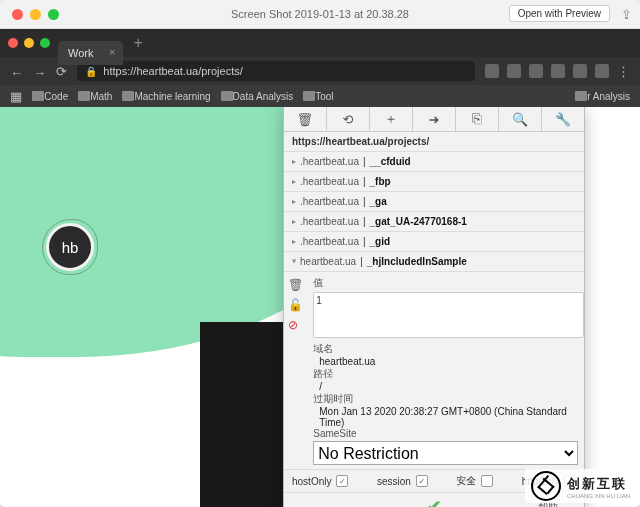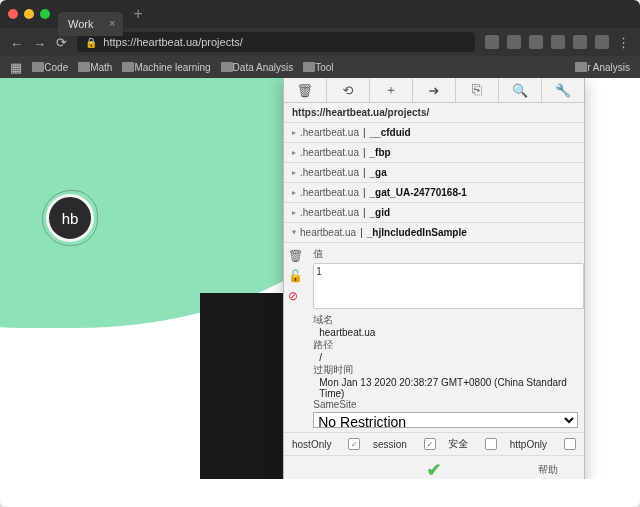--- a/index.html
+++ b/index.html
@@ -51,40 +51,50 @@
 .cookie-row .name{color:#111;font-weight:bold}
 .cookie-row.expanded .arrow{transform:rotate(90deg);display:inline-block}
 .detail{display:flex;border-bottom:1px solid #ddd}
 .detail-icons{display:flex;flex-direction:column;gap:6px;padding:6px 4px}
 .detail-icons span{font-size:12px;color:#666}
 .detail-body{flex:1;padding:4px 6px}
 .label{color:#555;font-size:10px}
 .val{color:#222;padding-left:6px;font-size:10px}
 .valuebox{width:100%;height:40px;background:#fff;border:1px solid #ccc;border-radius:2px;margin:2px 0 4px;padding:2px;font-size:10px}
 .samesite{display:flex;align-items:center;gap:4px;margin-top:2px}
-.samesite select{flex:1;font-size:14px;height:16px;background:#fff;border:1px solid #aaa}
+.samesite select{flex:1;font-size:16px;height:24px;background:#fff;border:1px solid #aaa}
 .flags{display:flex;justify-content:space-between;padding:4px 8px;border-bottom:1px solid #ddd}
-.flag{font-size:10px;display:flex;align-items:center;gap:17px}
+.flag{font-size:10px;display:flex;align-items:center;gap:5px}
 .cb{width:10px;height:10px;border:1px solid #999;border-radius:2px;display:inline-flex;align-items:center;justify-content:center;font-size:8px;color:#666;background:#fff}
 .footer{display:flex;align-items:center;justify-content:center;height:28px;position:relative}
 .footer .check{color:#5cb85c;font-size:18px;font-weight:bold}
 .footer .help{position:absolute;right:26px;color:#555;font-size:10px}
 
 .wm{position:absolute;right:4px;bottom:4px;display:flex;align-items:center;gap:6px;background:rgba(255,255,255,.85);padding:2px 6px;border-radius:2px}
 .wm-logo{width:26px;height:26px;border:2px solid #000;border-radius:50%;position:relative}
 .wm-logo::before{content:"";position:absolute;width:10px;height:14px;border-left:2px solid #000;border-bottom:2px solid #000;transform:rotate(40deg);left:8px;top:4px}
 .wm-logo::after{content:"";position:absolute;width:12px;height:8px;border-right:2px solid #000;border-top:2px solid #000;transform:rotate(40deg);left:6px;top:8px}
 .wm-text{font-size:13px;font-weight:bold;letter-spacing:2px;color:#222}
 .wm-sub{font-size:6px;display:block;color:#999;letter-spacing:0;font-weight:400}
 </style>
 </head>
 <body>
 
 <div class="frame">
 
+  <div class="mac-bar">
+    <div class="dots">
+      <div class="dot r"></div>
+      <div class="dot y"></div>
+      <div class="dot g"></div>
+    </div>
+    <span class="mac-title">Screen Shot 2019-01-13 at 20.38.28</span>
+    <span class="open-prev">Open with Preview</span>
+    <span class="share-ic">⇪</span>
+  </div>
 
   <div class="tabbar">
     <div class="tdots">
       <div class="tdot r"></div>
       <div class="tdot y"></div>
       <div class="tdot g"></div>
     </div>
     <div class="tab">
       <span>Work</span>
       <span class="close">×</span>
@@ -210,13 +220,20 @@
           </span>
       </div>
 
       <div class="footer">
         <span class="check">✔</span>
         <span class="help">帮助</span>
       </div>
     </div>
   </div>
 
+  <div class="wm">
+    <div class="wm-logo"></div>
+    <div>
+      <span class="wm-text">创新互联</span>
+      <span class="wm-sub">CHUANG XIN HU LIAN</span>
+    </div>
+  </div>
 </div>
 
 </body></html>

